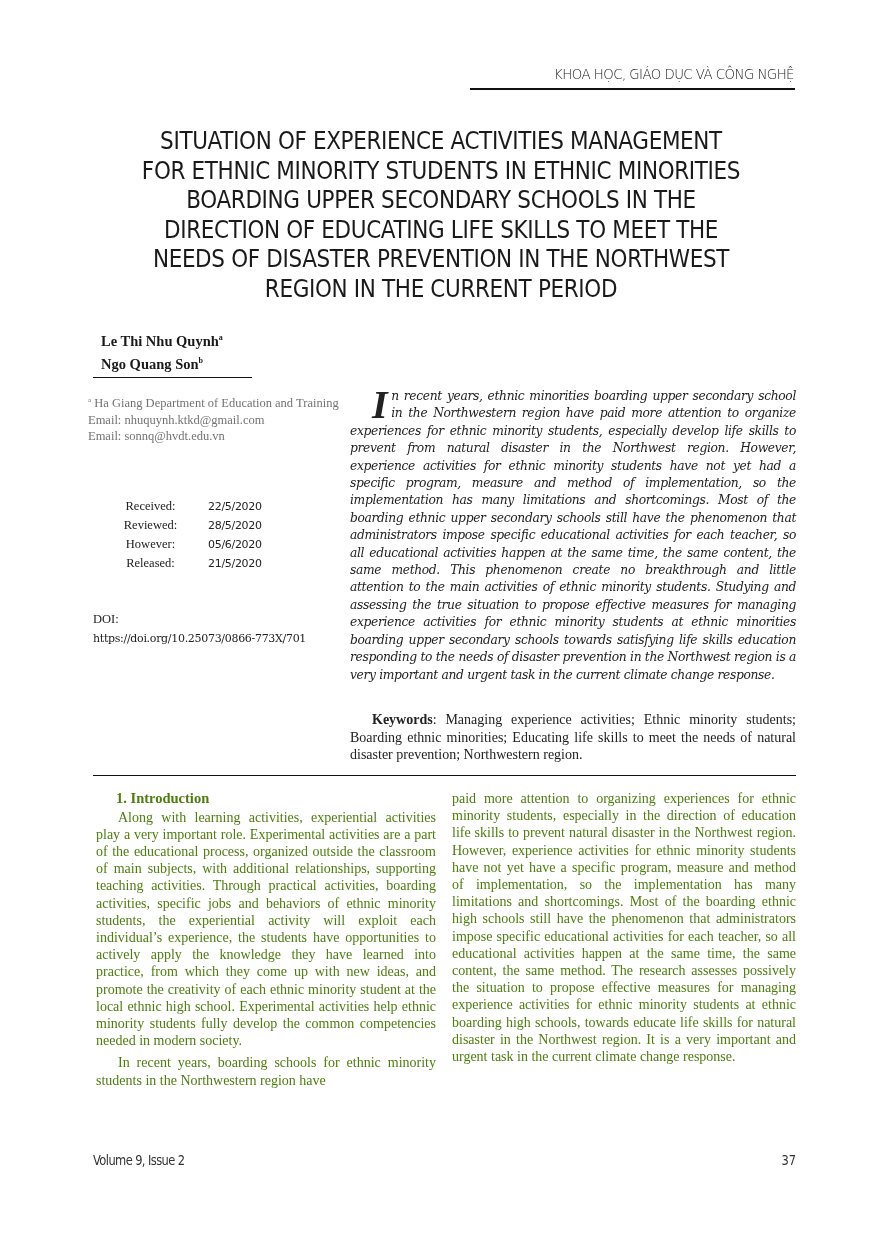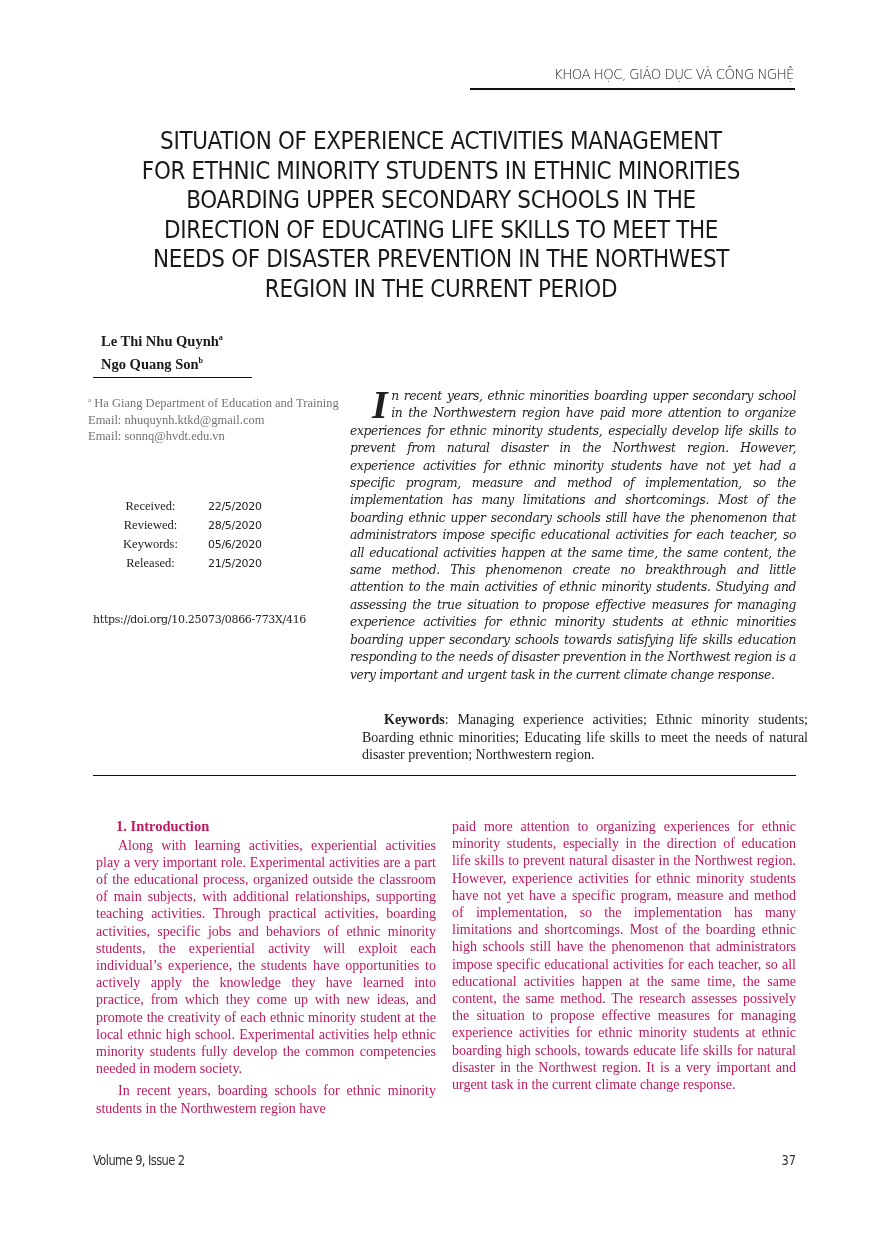--- a/index.html
+++ b/index.html
@@ -49,31 +49,31 @@
     #abstract {
       position: absolute; left: 350px; top: 388px; width: 446px;
       font-family: "DejaVu Serif", serif; font-style: italic; font-size: 12.3px; line-height: 17.4px;
       text-align: justify; color: #222; letter-spacing: -0.35px; margin: 0;
     }
     #abstract .dropcap {
       float: left; font-size: 40px; line-height: 30px; margin: 2px 4px 0 22px; font-weight: bold;
       font-family: "Liberation Serif", serif; font-style: italic;
     }
     #keywords {
-      position: absolute; left: 362px; top: 711px; width: 446px;
+      position: absolute; left: 350px; top: 711px; width: 446px;
       font-family: "Liberation Serif", serif; font-size: 14px; line-height: 17.5px;
       text-align: justify; text-indent: 22px; color: #222; margin: 0;
     }
     #keywords b { font-weight: bold; }
 
     #section-rule { position: absolute; left: 93px; top: 775px; width: 703px; height: 1px; background: #111; }
 
     .col {
       position: absolute; font-family: "Liberation Serif", serif; font-size: 14px;
-      line-height: 17.2px; text-align: justify; color: #be185d; margin-top: 28px;
+      line-height: 17.2px; text-align: justify; color: #4d7c0f;
     }
     #col-left { left: 96px; top: 790px; width: 340px; }
     #col-right { left: 452px; top: 790px; width: 344px; }
     .col h2 { font-size: 14.5px; font-weight: bold; margin: 0 0 1px 20px; line-height: 17.5px; }
     .col p { margin: 0; text-indent: 22px; }
     .col p + p { margin-top: 5px; }
     #col-right p { text-indent: 0; }
 
     #footer-left {
       position: absolute; left: 93px; top: 1152px; font-family: "DejaVu Sans", sans-serif;
@@ -108,31 +108,32 @@
 <div id="dates">
   <div class="row">
       <span class="lbl">Received:</span>
       <span class="val">22/5/2020</span>
     </div>
   <div class="row">
       <span class="lbl">Reviewed:</span>
       <span class="val">28/5/2020</span>
     </div>
   <div class="row">
-      <span class="lbl">Keywords:</span>
+      <span class="lbl">However:</span>
       <span class="val">05/6/2020</span>
     </div>
   <div class="row">
       <span class="lbl">Released:</span>
       <span class="val">21/5/2020</span>
     </div>
 </div>
 
 <div id="doi">
-  <div class="url">https://doi.org/10.25073/0866-773X/416</div>
+  <div>DOI:</div>
+  <div class="url">https://doi.org/10.25073/0866-773X/701</div>
 </div>
 
 <p id="abstract"><span class="dropcap">I</span><span>n recent years, ethnic minorities boarding upper secondary school in the Northwestern region have paid more attention to organize experiences for ethnic minority students, especially develop life skills to prevent from natural disaster in the Northwest region. However, experience activities for ethnic minority students have not yet had a specific program, measure and method of implementation, so the implementation has many limitations and shortcomings. Most of the boarding ethnic upper secondary schools still have the phenomenon that administrators impose specific educational activities for each teacher, so all educational activities happen at the same time, the same content, the same method. This phenomenon create no breakthrough and little attention to the main activities of ethnic minority students. Studying and assessing the true situation to propose effective measures for managing experience activities for ethnic minority students at ethnic minorities boarding upper secondary schools towards satisfying life skills education responding to the needs of disaster prevention in the Northwest region is a very important and urgent task in the current climate change response.</span></p>
 
 <p id="keywords"><b>Keywords</b><span>: Managing experience activities; Ethnic minority students; Boarding ethnic minorities; Educating life skills to meet the needs of natural disaster prevention; Northwestern region.</span></p>
 
 <div id="section-rule"></div>
 
 <div id="col-left" class="col">
   <h2>1. Introduction</h2>

